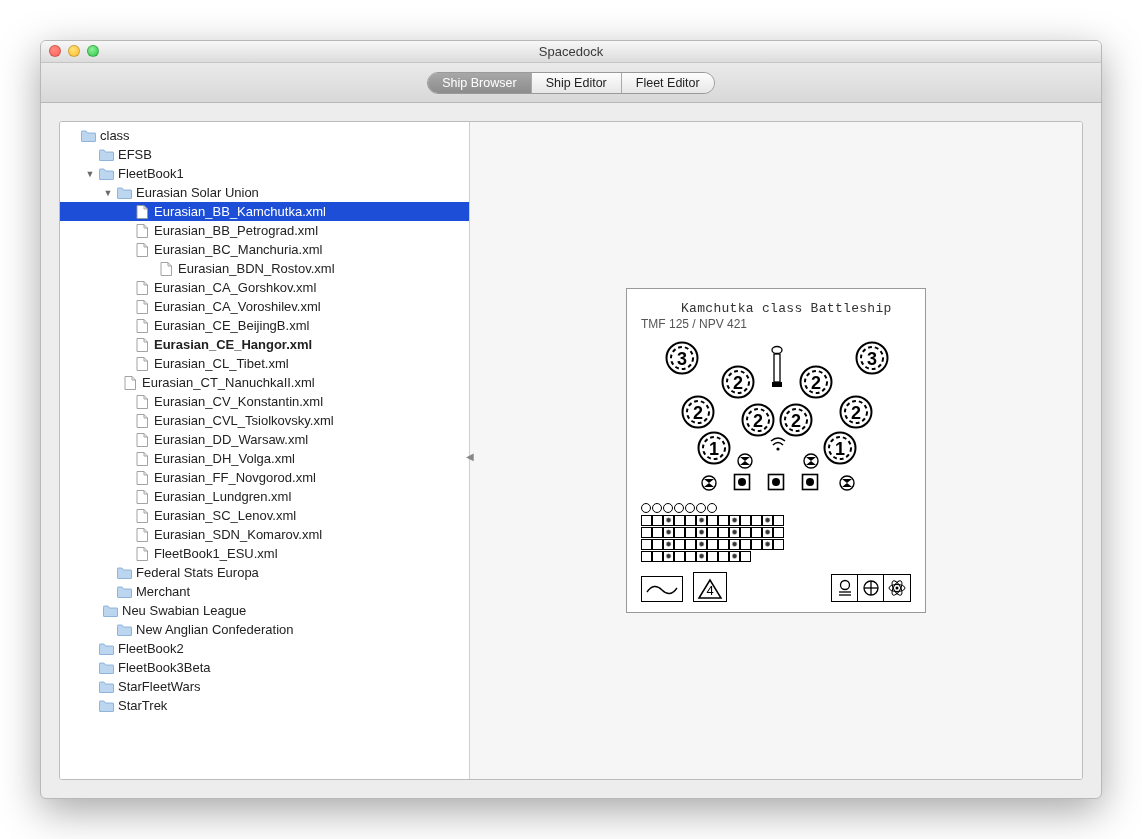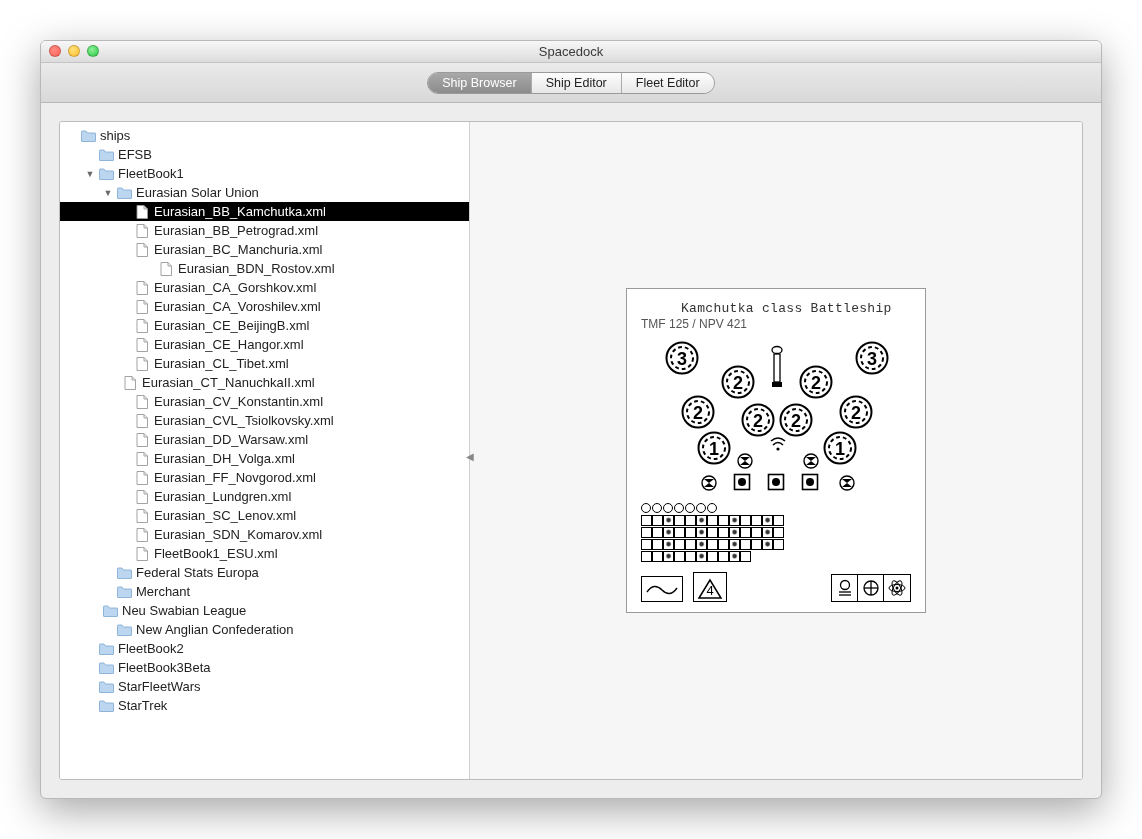--- a/index.html
+++ b/index.html
@@ -57,21 +57,21 @@
     flex: 1; background: #f6f6f6;
     display: flex; align-items: center; justify-content: center;
     position: relative;
   }
   .tree { list-style: none; }
   .tree .row {
     display: flex; align-items: center; height: 19px;
     padding-right: 6px; white-space: nowrap;
     cursor: default; user-select: none;
   }
-  .tree .row.selected { background: #000000; color: #fff; }
+  .tree .row.selected { background: #1d4ed8; color: #fff; }
   .tree .row.selected .label { color: #fff; }
   .disclosure {
     width: 12px; height: 12px; display: inline-flex; align-items: center; justify-content: center;
     color: #6a6a6a; font-size: 9px; margin-right: 2px;
   }
   .disclosure.none { visibility: hidden; }
   .icon { width: 16px; height: 14px; margin-right: 4px; display: inline-flex; align-items: center; justify-content: center; }
   .label { font-size: 13px; color: #222; }
   
   .folder-svg { width: 15px; height: 12px; }
@@ -126,21 +126,21 @@
     <div class="left-pane">
       <ul class="tree" id="tree-root">
             <li>
               <div class="row" style="padding-left: 6px;">
                 <span class="disclosure none"></span>
                 <span class="icon">
                   <svg class="folder-svg" viewBox="0 0 15 12">
                     <path d="M0.5 2.5 L0.5 11 Q0.5 11.5 1 11.5 L14 11.5 Q14.5 11.5 14.5 11 L14.5 3.5 Q14.5 3 14 3 L6.5 3 L5.2 1.2 Q5 1 4.7 1 L1 1 Q0.5 1 0.5 1.5 Z" fill="#bcd6ef" stroke="#7aa6d2" stroke-width="0.8"></path>
                   </svg>
                 </span>
-                <span class="label">ships</span>
+                <span class="label">class</span>
               </div>
               <ul class="tree">
                 <li>
                   <div class="row" style="padding-left: 24px;">
                     <span class="disclosure none"></span>
                     <span class="icon">
                       <svg class="folder-svg" viewBox="0 0 15 12">
                         <path d="M0.5 2.5 L0.5 11 Q0.5 11.5 1 11.5 L14 11.5 Q14.5 11.5 14.5 11 L14.5 3.5 Q14.5 3 14 3 L6.5 3 L5.2 1.2 Q5 1 4.7 1 L1 1 Q0.5 1 0.5 1.5 Z" fill="#bcd6ef" stroke="#7aa6d2" stroke-width="0.8"></path>
                       </svg>
                     </span>
@@ -247,21 +247,21 @@
                             <span class="icon">
                               <svg class="file-svg" viewBox="0 0 12 14">
                                 <path d="M1 0.5 L8 0.5 L11.5 4 L11.5 13.5 L1 13.5 Z" fill="#fff" stroke="#999" stroke-width="0.9"></path>
                                 <path d="M8 0.5 L8 4 L11.5 4" fill="none" stroke="#999" stroke-width="0.9"></path>
                               </svg>
                             </span>
                             <span class="label">Eurasian_CE_BeijingB.xml</span>
                           </div>
                         </li>
                         <li>
-                          <div class="row" style="padding-left: 60px;">
+                          <div class="row" style="padding-left: 60px; font-weight: bold;">
                             <span class="disclosure none"></span>
                             <span class="icon">
                               <svg class="file-svg" viewBox="0 0 12 14">
                                 <path d="M1 0.5 L8 0.5 L11.5 4 L11.5 13.5 L1 13.5 Z" fill="#fff" stroke="#999" stroke-width="0.9"></path>
                                 <path d="M8 0.5 L8 4 L11.5 4" fill="none" stroke="#999" stroke-width="0.9"></path>
                               </svg>
                             </span>
                             <span class="label">Eurasian_CE_Hangor.xml</span>
                           </div>
                         </li>

